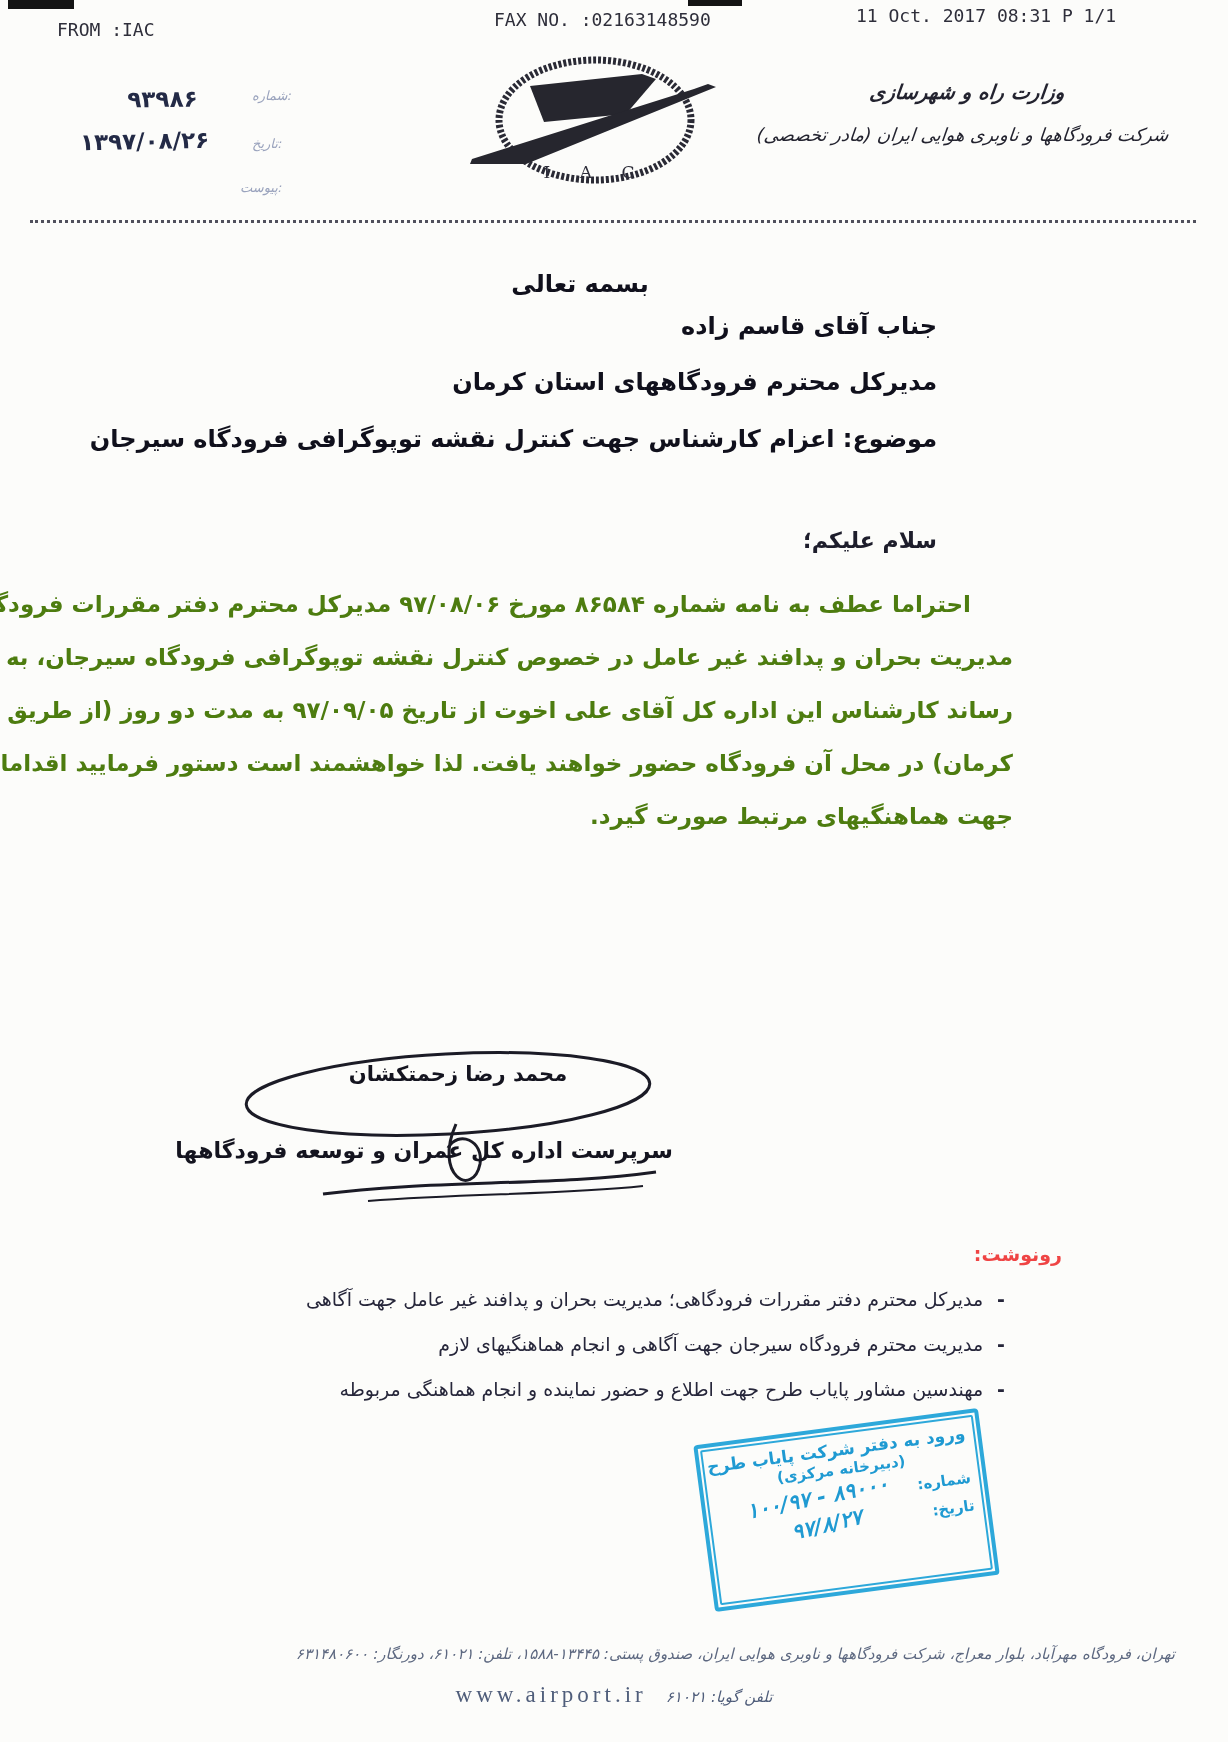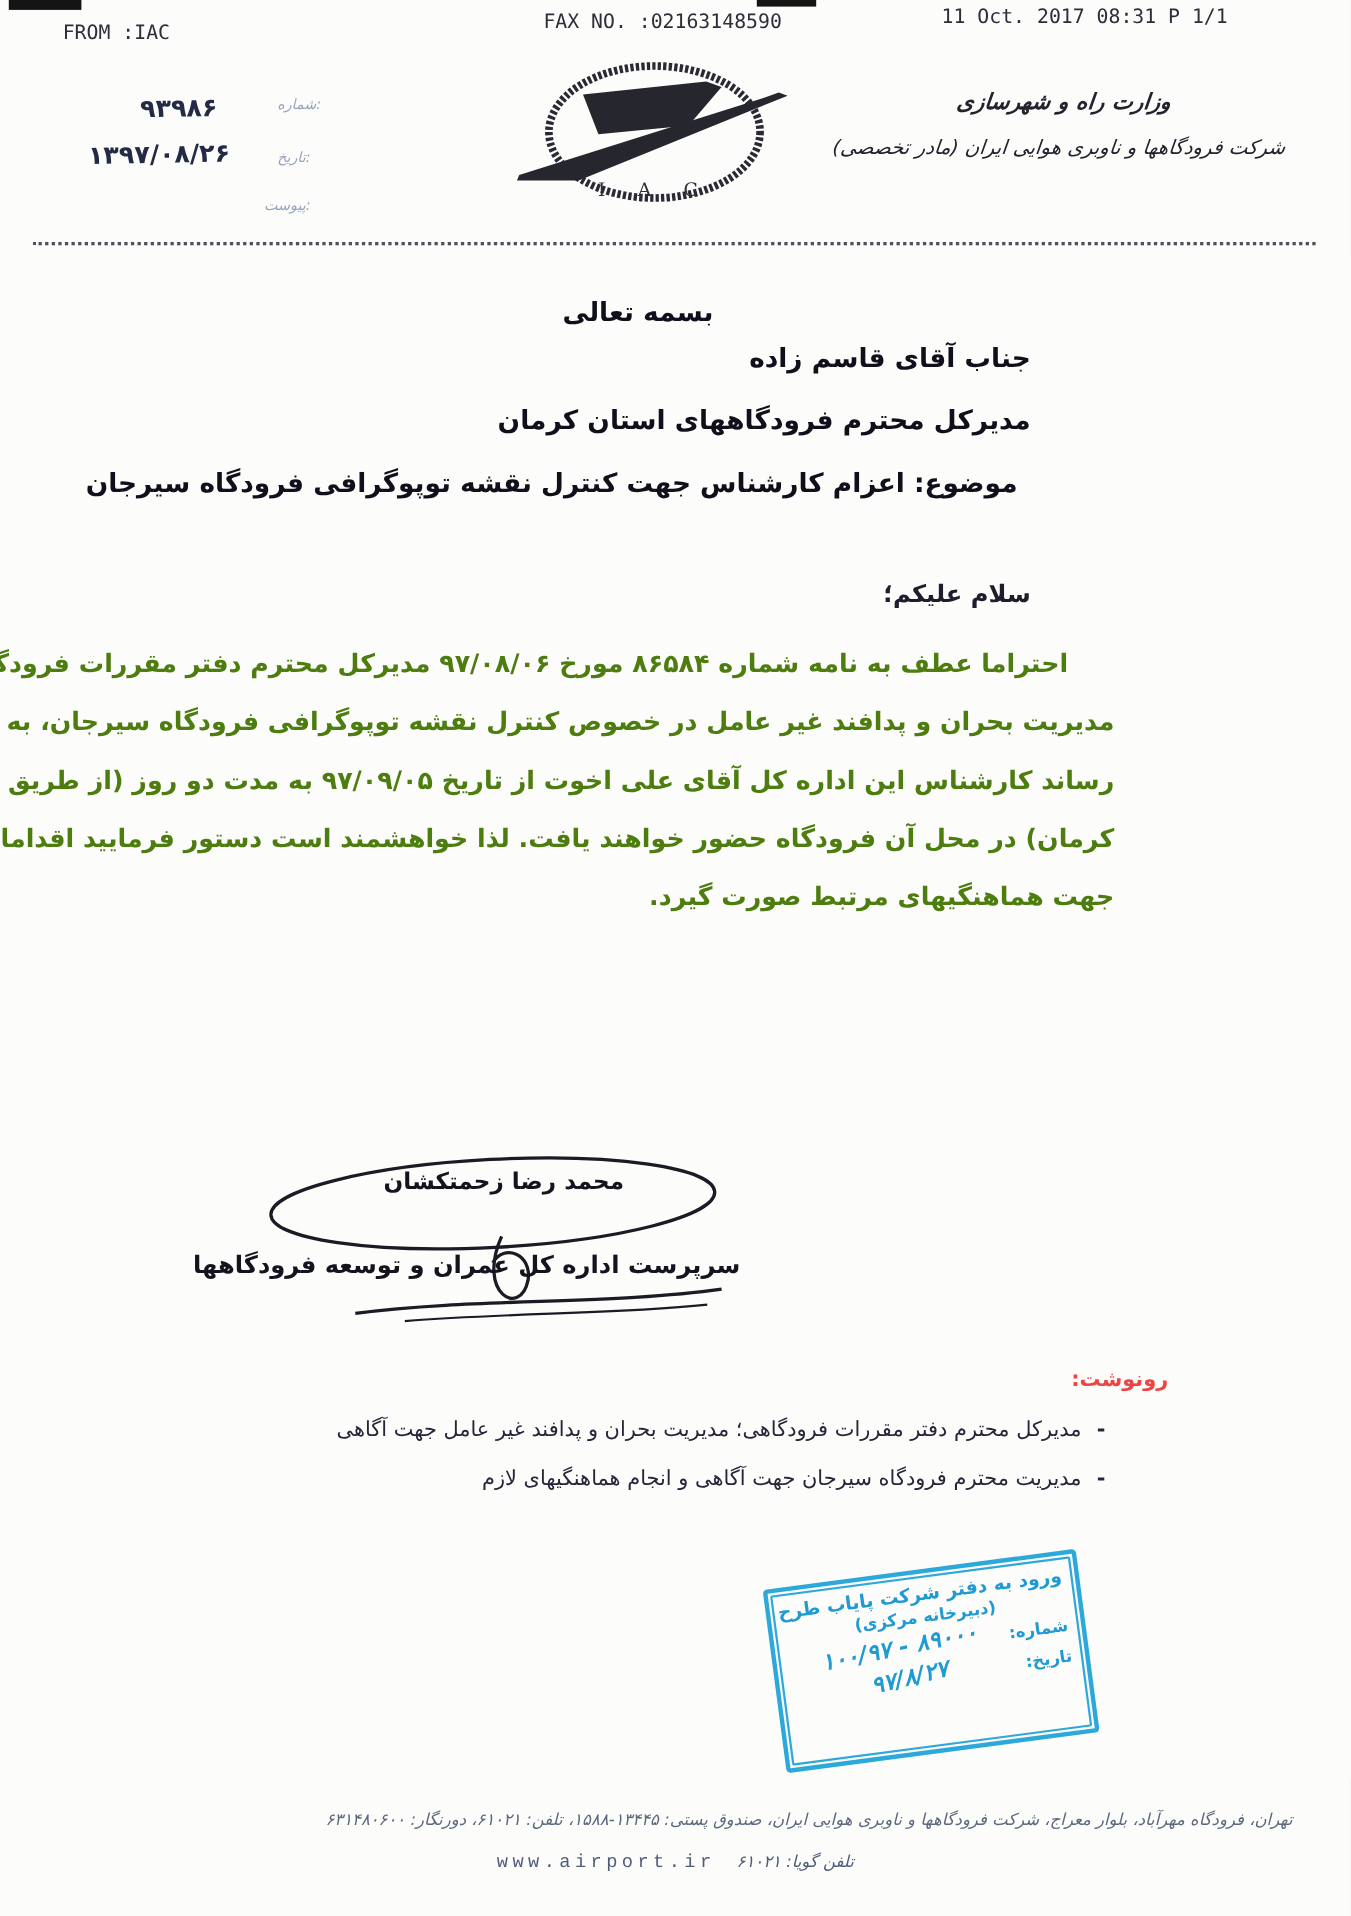--- a/index.html
+++ b/index.html
@@ -46,21 +46,21 @@
   .stamp-sub{font-size:15px;font-weight:bold;text-align:center;margin-top:1px;}
   .stamp-row{display:flex;direction:rtl;align-items:center;margin-top:4px;}
   .stamp-row .lbl{font-size:15px;font-weight:bold;white-space:nowrap;}
   .stamp-row .val{flex:1;text-align:center;font-size:21px;font-weight:bold;font-style:italic;direction:ltr;white-space:nowrap;}
   .val.num{transform:rotate(-4deg);}
   .val.date{transform:rotate(-6deg);}
   
   .footer1{width:1120px;direction:rtl;font-size:15px;font-style:italic;color:#5d6880;white-space:nowrap;}
   .footer2{width:100%;text-align:center;direction:rtl;color:#4f5d7a;}
   .footer2 .fa-part{font-size:15px;font-style:italic;margin-left:14px;}
-  .footer2 .www{font-family:Liberation Mono, monospace;font-size:17px;letter-spacing:4px;direction:ltr;display:inline-block;}
+  .footer2 .www{font-family:Liberation Serif, serif;font-size:23px;letter-spacing:4px;direction:ltr;display:inline-block;}
 </style>
 </head>
 <body>
 
 <div id="page">
 
   <div class="abs scanbar" style="left:8px;top:0;width:66px;height:9px;"></div>
   <div class="abs scanbar" style="left:688px;top:0;width:54px;height:6px;"></div>
   <div class="abs fax" style="left:57px;top:19px;">FROM :IAC</div>
   <div class="abs fax" style="left:494px;top:9px;">FAX NO. :02163148590</div>
@@ -84,21 +84,21 @@
   <div class="abs lh-right" style="left:745px;top:80px;">
     <div class="l1">وزارت راه و شهرسازی</div>
     <div class="l2">شرکت فرودگاهها و ناوبری هوایی ایران (مادر تخصصی)</div>
   </div>
 
   <div class="abs divider" style="left:30px;top:220px;width:1166px;"></div>
 
   <div class="abs h-bold" style="left:480px;top:230px;width:200px;text-align:center;margin-top:40px;">بسمه تعالی</div>
   <div class="abs h-bold" style="right:291px;top:312px;">جناب آقای قاسم زاده</div>
   <div class="abs h-bold" style="right:291px;top:368px;">مدیرکل محترم فرودگاههای استان کرمان</div>
-  <div class="abs h-bold" style="right:303px;top:425px;">موضوع: اعزام کارشناس جهت کنترل نقشه توپوگرافی  فرودگاه سیرجان</div>
+  <div class="abs h-bold" style="right:291px;top:425px;">موضوع: اعزام کارشناس جهت کنترل نقشه توپوگرافی  فرودگاه سیرجان</div>
   <div class="abs salutation" style="right:291px;top:528px;">سلام علیکم؛</div>
 
   <div class="abs body-wrap" style="right:215px;top:578px;">
     <div class="body-line first">احتراما عطف به نامه شماره ۸۶۵۸۴ مورخ ۹۷/۰۸/۰۶ مدیرکل محترم دفتر مقررات فرودگاهی،</div>
     <div class="body-line">مدیریت بحران و پدافند غیر عامل در خصوص کنترل نقشه توپوگرافی فرودگاه سیرجان، به اطلاع می</div>
     <div class="body-line">رساند کارشناس این اداره کل آقای علی اخوت از تاریخ ۹۷/۰۹/۰۵ به مدت دو روز (از طریق فرودگاه</div>
     <div class="body-line">کرمان) در محل آن فرودگاه حضور خواهند یافت. لذا خواهشمند است دستور فرمایید اقدامات طریق</div>
     <div class="body-line last">جهت هماهنگیهای مرتبط صورت گیرد.</div>
   </div>
 
@@ -113,20 +113,23 @@
     <div class="abs sig-title" style="left:-5px;top:92px;width:450px;">سرپرست اداره کل عمران و توسعه فرودگاهها</div>
   </div>
 
   <div class="abs cc-label" style="right:166px;top:1243px;">رونوشت:</div>
   <div class="abs cc-item" style="right:223px;top:1288px;">
     <span class="dash">-</span><span>مدیرکل محترم دفتر مقررات فرودگاهی؛ مدیریت بحران و پدافند غیر عامل جهت آگاهی</span>
   </div>
   <div class="abs cc-item" style="right:223px;top:1333px;">
     <span class="dash">-</span><span>مدیریت محترم فرودگاه سیرجان جهت آگاهی و انجام هماهنگیهای لازم</span>
   </div>
+  <div class="abs cc-item" style="right:223px;top:1378px;">
+    <span class="dash">-</span><span>مهندسین مشاور پایاب طرح جهت اطلاع و حضور نماینده و انجام هماهنگی مربوطه</span>
+  </div>
 
   <div class="abs stamp" style="left:703px;top:1426px;">
     <div class="stamp-inner">
       <div class="stamp-title">ورود به دفتر شرکت پایاب طرح</div>
       <div class="stamp-sub">(دبیرخانه مرکزی)</div>
       <div class="stamp-row">
         <span class="lbl">شماره:</span>
         <span class="val num">۱۰۰/۹۷ - ۸۹۰۰۰</span>
       </div>
       <div class="stamp-row">

